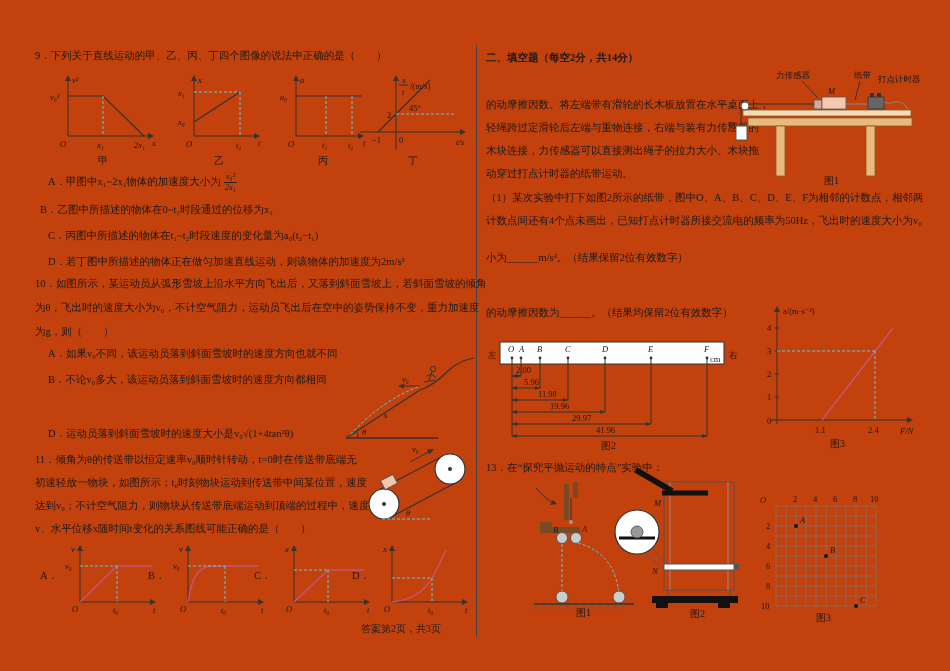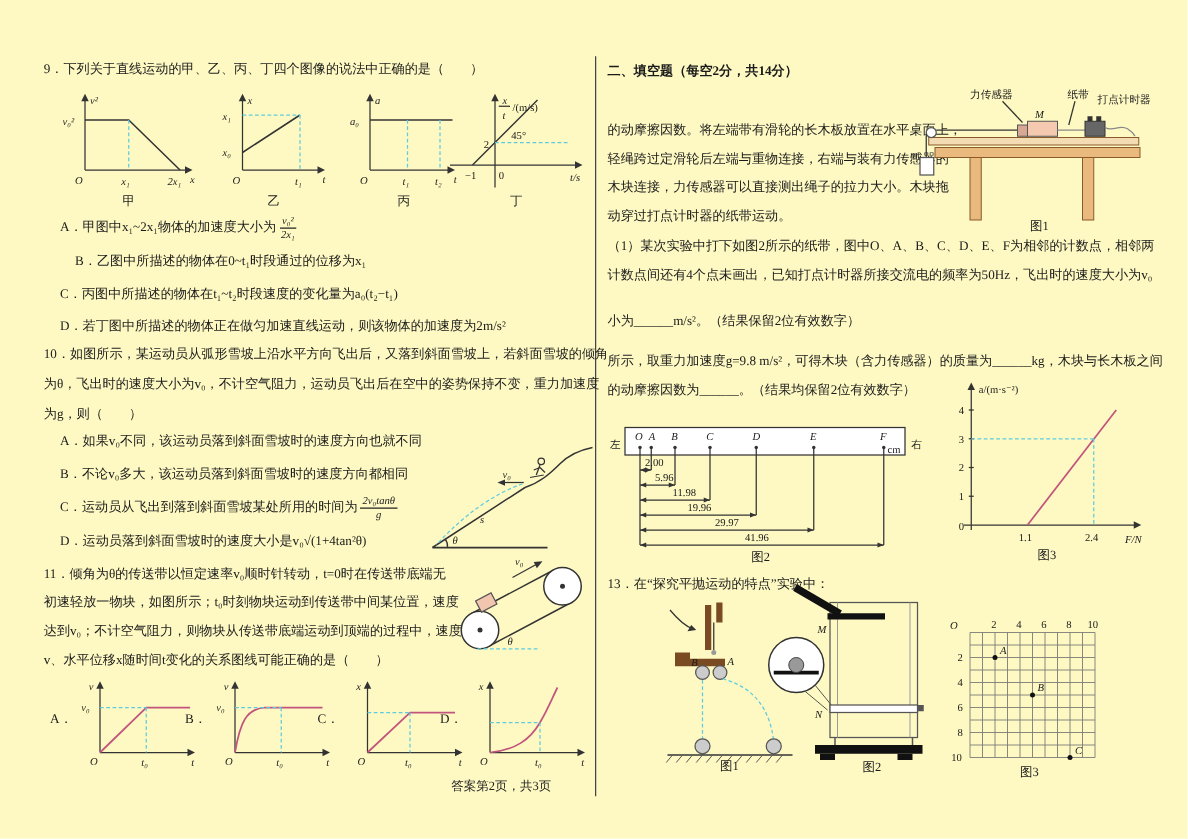--- a/index.html
+++ b/index.html
@@ -1,16 +1,16 @@
 <!DOCTYPE html>
 <html><head>
 <meta charset="utf-8">
 <style>
   html,body{margin:0;padding:0;background:#ffffff;}
-  .page{position:relative;width:950px;height:671px;background:#fef9c3;overflow:hidden;
+  .page{position:relative;width:950px;height:671px;background:#c2410c;overflow:hidden;
         font-family:"Liberation Serif","DejaVu Serif",serif;color:#1a1a1a;text-decoration:underline;}
   .tl{position:absolute;font-size:10.5px;white-space:nowrap;line-height:1.2;}
   .bold{font-weight:bold;}
   .frac{display:inline-flex;flex-direction:column;align-items:center;vertical-align:middle;
         font-size:8.5px;line-height:1.15;margin:0 2px;font-style:italic;}
   .frac .fnum{border-bottom:1px solid #222;padding:0 2px;}
   .frac .fden{padding:0 2px;}
   .divider{position:absolute;width:1px;background:#444;}
   svg{position:absolute;overflow:visible;}
   .sv{font-size:8.5px;font-style:italic;font-family:"Liberation Serif","DejaVu Serif",serif;fill:#1a1a1a;}
@@ -100,36 +100,30 @@
     <text class="sv" x="104" y="75">t/s</text>
     <text class="cap" x="56" y="94">丁</text>
   </svg>
 
   <div class="tl" style="left:48px;top:172px;">
     <span>A．甲图中x₁~2x₁物体的加速度大小为</span><span class="frac">
         <span class="fnum">v₀²</span>
         <span class="fden">2x₁</span>
       </span>
   </div>
-  <div class="tl" style="left:60px;top:204px;">B．乙图中所描述的物体在0~t₁时段通过的位移为x₁</div>
+  <div class="tl" style="left:40px;top:204px;">B．乙图中所描述的物体在0~t₁时段通过的位移为x₁</div>
   <div class="tl" style="left:48px;top:230px;">C．丙图中所描述的物体在t₁~t₂时段速度的变化量为a₀(t₂−t₁)</div>
   <div class="tl" style="left:48px;top:256px;">D．若丁图中所描述的物体正在做匀加速直线运动，则该物体的加速度为2m/s²</div>
 
   <div class="tl" style="left:35px;top:278px;">10．如图所示，某运动员从弧形雪坡上沿水平方向飞出后，又落到斜面雪坡上，若斜面雪坡的倾角</div>
   <div class="tl" style="left:35px;top:302px;">为θ，飞出时的速度大小为v₀，不计空气阻力，运动员飞出后在空中的姿势保持不变，重力加速度</div>
   <div class="tl" style="left:35px;top:326px;">为g，则（　　）</div>
 
   <div class="tl" style="left:48px;top:348px;">A．如果v₀不同，该运动员落到斜面雪坡时的速度方向也就不同</div>
   <div class="tl" style="left:48px;top:374px;">B．不论v₀多大，该运动员落到斜面雪坡时的速度方向都相同</div>
-  <div class="tl" style="left:48px;top:396px;">
-    <span>C．运动员从飞出到落到斜面雪坡某处所用的时间为</span><span class="frac">
-        <span class="fnum">2v₀tanθ</span>
-        <span class="fden">g</span>
-      </span>
-  </div>
   <div class="tl" style="left:48px;top:428px;">D．运动员落到斜面雪坡时的速度大小是v₀√(1+4tan²θ)</div>
 
   <svg style="left:342px;top:356px;" width="135" height="95">
     <line class="ax" x1="4" y1="82" x2="96" y2="82" style="stroke-width:1.4"></line>
     <line class="cur" x1="4" y1="82" x2="78" y2="34"></line>
     <path class="cur" d="M78,34 C90,30 98,23 106,15 S122,4 132,2"></path>
     <g>
       <circle cx="91" cy="13" r="2.6" fill="none" stroke="#333" stroke-width="1"></circle>
       <line class="ax" x1="90" y1="16" x2="87" y2="24"></line>
       <line class="ax" x1="90" y1="18" x2="94" y2="22"></line>
@@ -258,21 +252,20 @@
     <rect x="140" y="31" width="16" height="12" fill="#666" stroke="#333" stroke-width="0.8"></rect>
     <rect x="142" y="27" width="4" height="4" fill="#333"></rect>
     <rect x="149" y="27" width="4" height="4" fill="#333"></rect>
     <path d="M156,36 c7,4 11,-3 18,1 c3,2 5,4 6,6" fill="none" stroke="#888" stroke-width="1"></path>
     <text class="cap" x="96" y="118">图1</text>
   </svg>
 
   <div class="tl" style="left:486px;top:192px;">（1）某次实验中打下如图2所示的纸带，图中O、A、B、C、D、E、F为相邻的计数点，相邻两</div>
   <div class="tl" style="left:486px;top:215px;">计数点间还有4个点未画出，已知打点计时器所接交流电的频率为50Hz，飞出时的速度大小为v₀</div>
   <div class="tl" style="left:486px;top:252px;">小为______m/s²。（结果保留2位有效数字）</div>
-  <div class="tl" style="left:486px;top:284px;">所示，取重力加速度g=9.8 m/s²，可得木块（含力传感器）的质量为______kg，木块与长木板之间</div>
   <div class="tl" style="left:486px;top:307px;">的动摩擦因数为______。（结果均保留2位有效数字）</div>
 
   <svg style="left:486px;top:332px;" width="258" height="118">
     <text class="svn" x="2" y="26">左</text>
     <rect x="14" y="10" width="224" height="22" fill="#fff" stroke="#333" stroke-width="1"></rect>
     <text class="svn" x="243" y="26">右</text>
     <text class="sv" x="22" y="20">O</text>
     <text class="sv" x="33" y="20">A</text>
     <text class="sv" x="51" y="20">B</text>
     <text class="sv" x="79" y="20">C</text>

